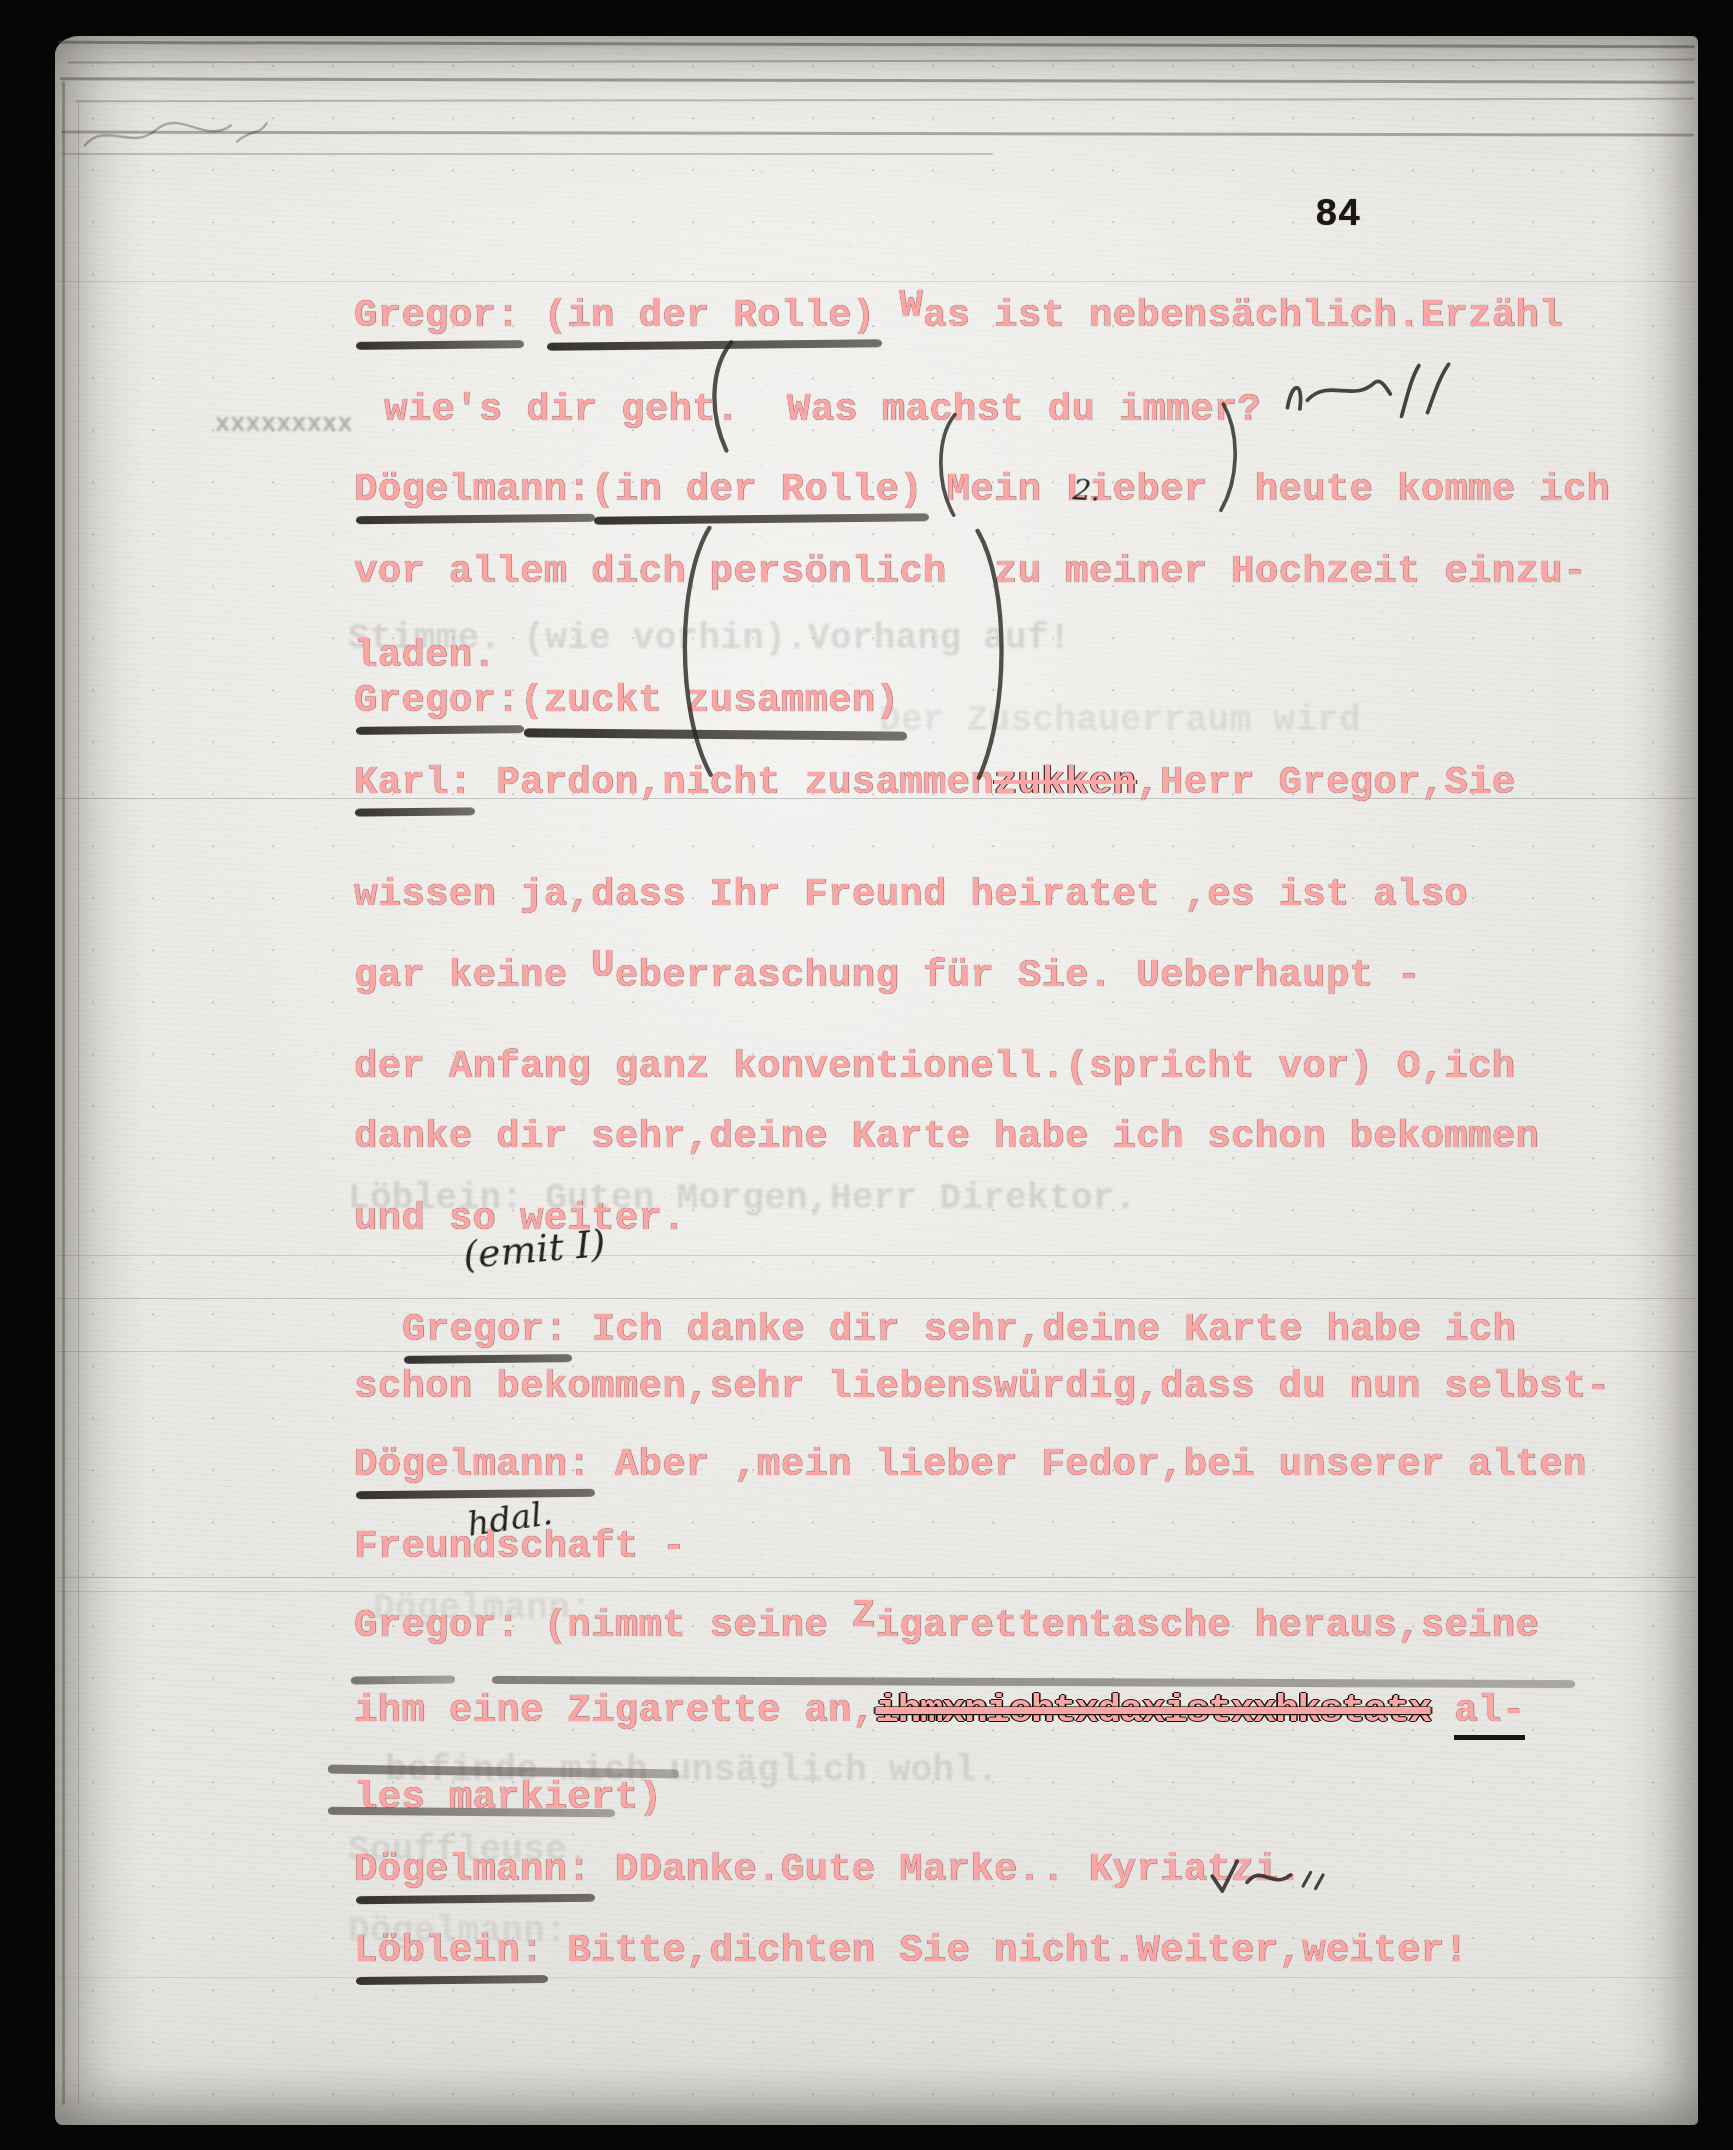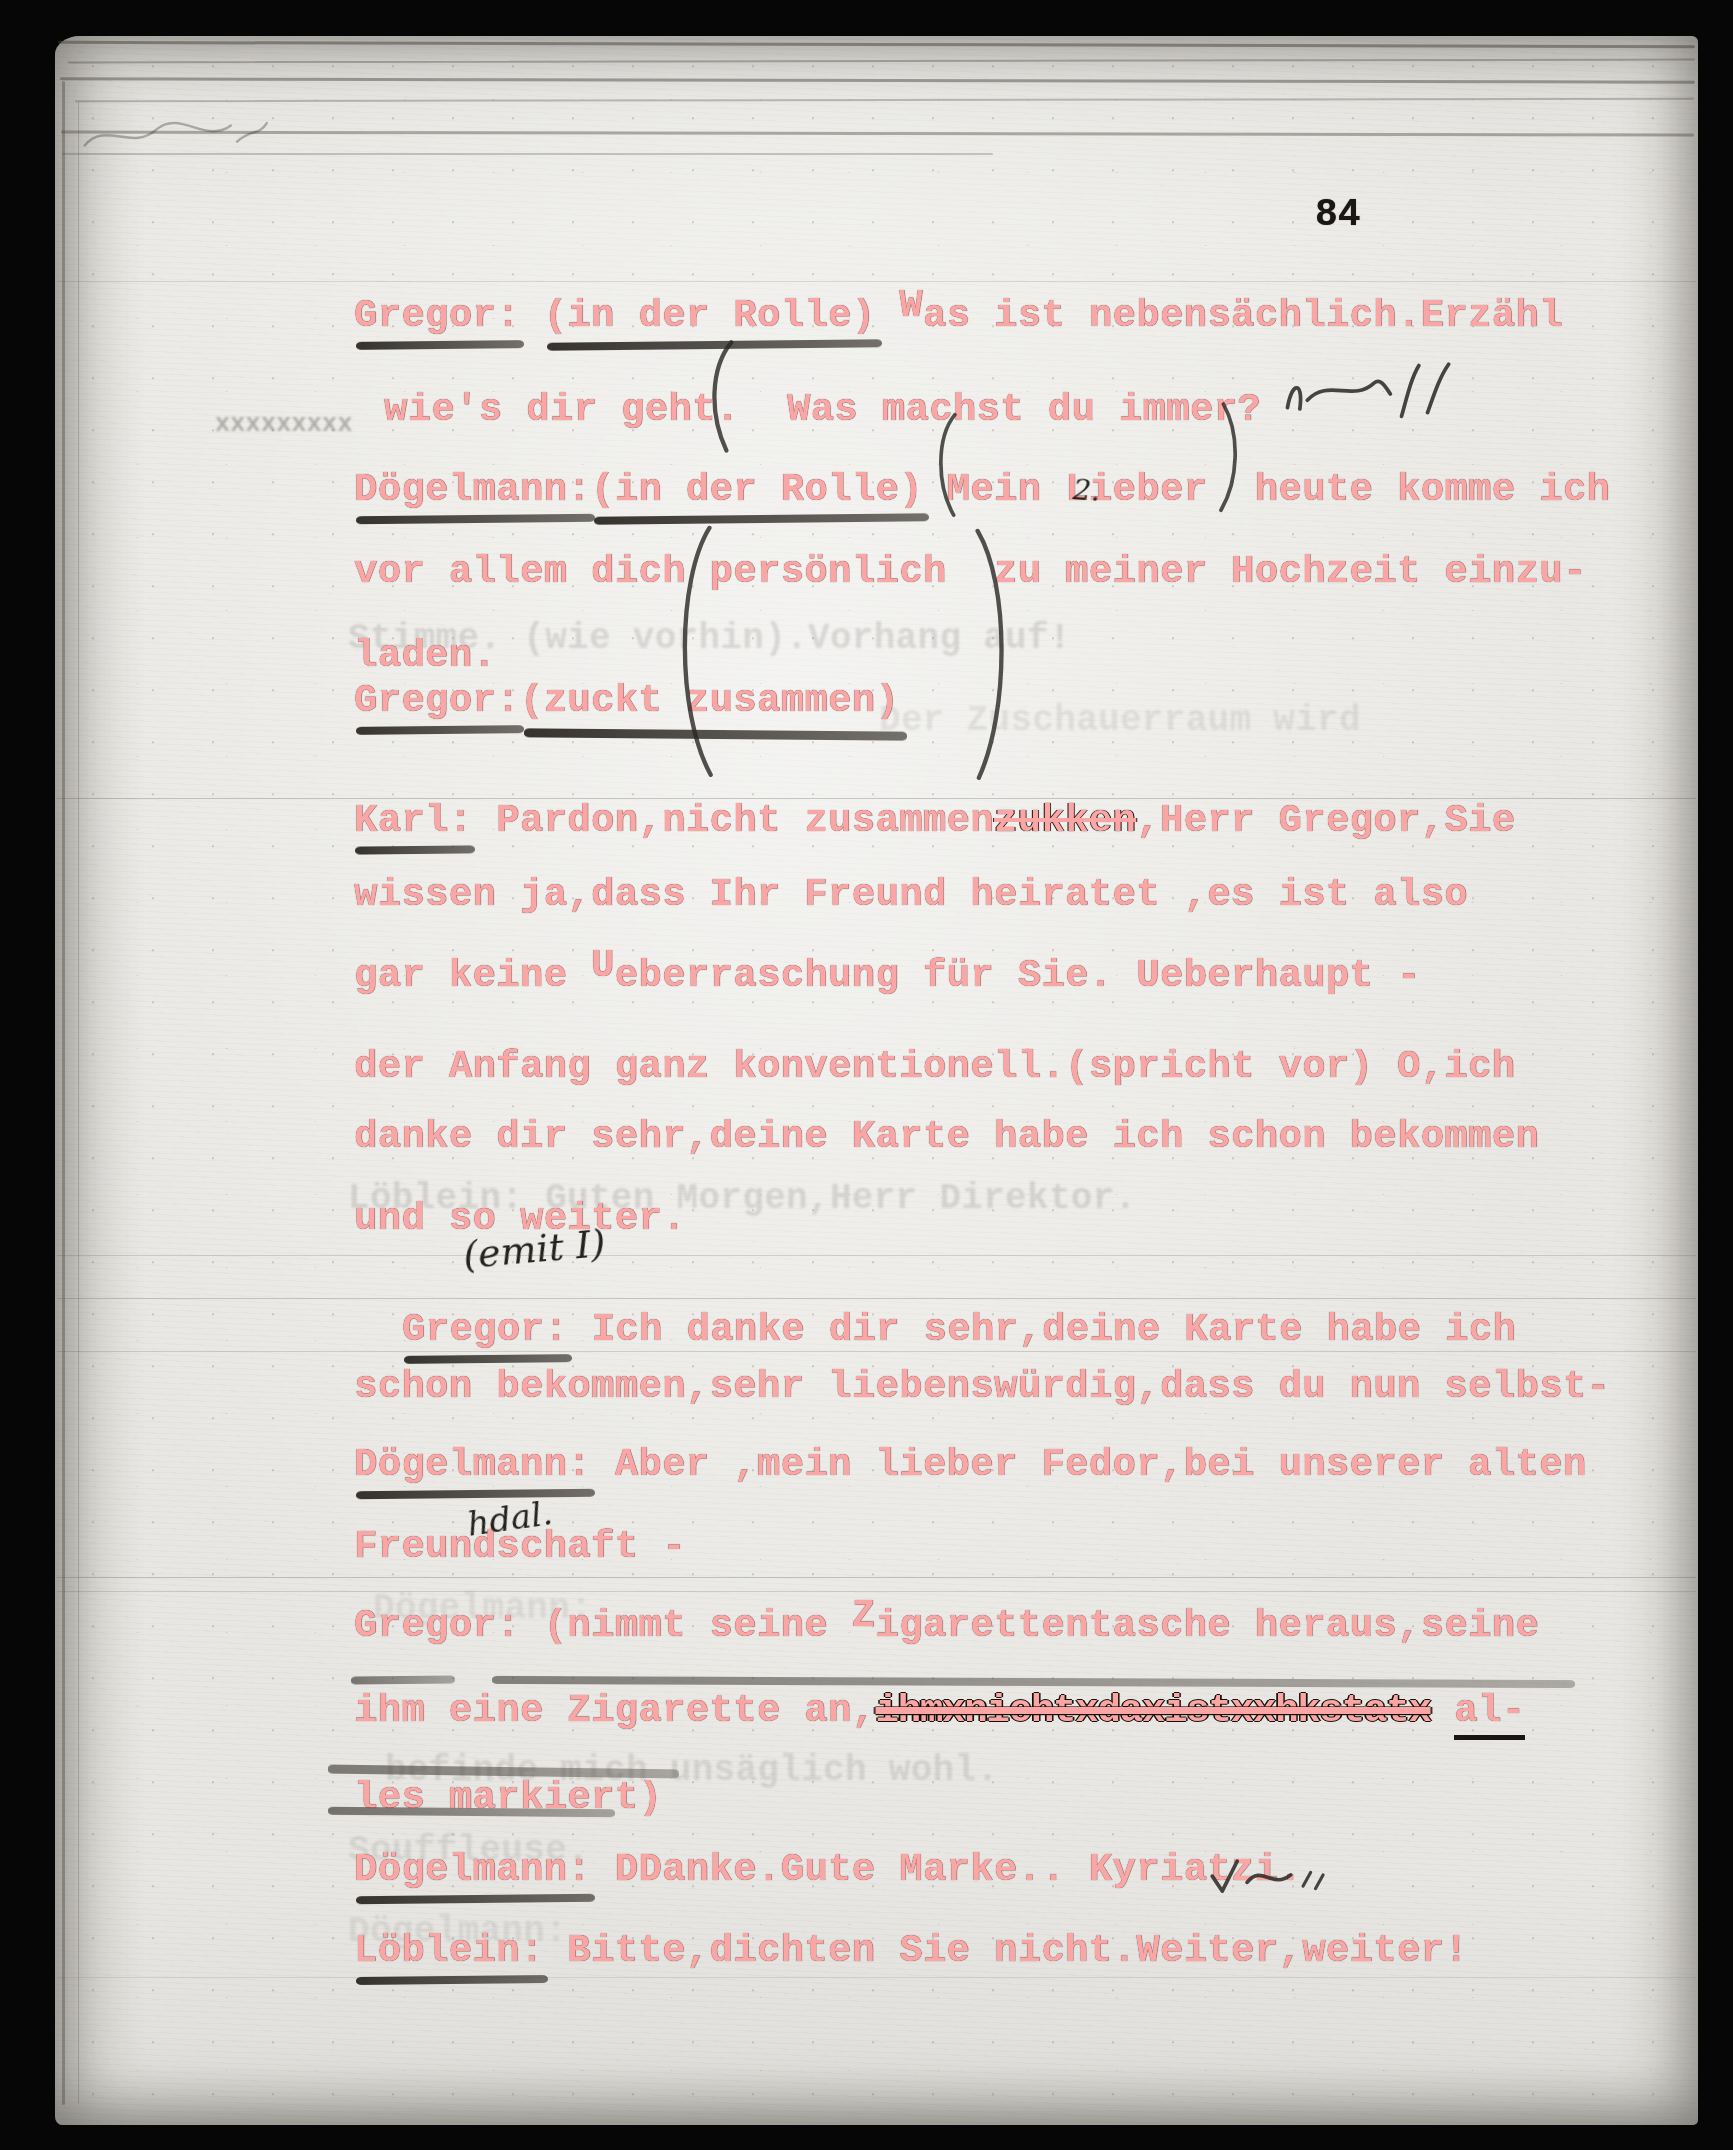--- a/index.html
+++ b/index.html
@@ -94,21 +94,21 @@
       <div class="ghost" style="left: 348px; top: 1911px; font-size: 36px; opacity: 0.1;">Dögelmann:</div>
     </div>
 
   <div id="text-layer">
       <div class="tline" style="top: 295px;"><span class="seg u">Gregor:</span><span class="seg "> </span><span class="seg u">(in der Rolle)</span><span class="seg "> </span><span class="seg sup">W</span><span class="seg ">as ist nebensächlich.Erzähl</span></div>
       <div class="tline" style="top: 389px; margin-left: 30px;"><span class="seg ">wie's dir geht.  Was machst du immer?</span></div>
       <div class="tline" style="top: 469px;"><span class="seg u">Dögelmann:</span><span class="seg u">(in der Rolle)</span><span class="seg "> Mein Lieber  heute komme ich</span></div>
       <div class="tline" style="top: 551px;"><span class="seg ">vor allem dich persönlich  zu meiner Hochzeit einzu-</span></div>
       <div class="tline" style="top: 635px;"><span class="seg ">laden.</span></div>
       <div class="tline" style="top: 680px;"><span class="seg u">Gregor:</span><span class="seg u u2">(zuckt zusammen)</span></div>
-      <div class="tline" style="top: 800px; font-family: Liberation Mono, monospace;"><span class="seg u">Karl:</span><span class="seg "> Pardon,nicht zusammen</span><span class="seg ost">zukken</span><span class="seg ">,Herr Gregor,Sie</span></div>
+      <div class="tline" style="top: 762px; font-family: Liberation Mono, monospace;"><span class="seg u">Karl:</span><span class="seg "> Pardon,nicht zusammen</span><span class="seg ost">zukken</span><span class="seg ">,Herr Gregor,Sie</span></div>
       <div class="tline" style="top: 874px;"><span class="seg ">wissen ja,dass Ihr Freund heiratet ,es ist also</span></div>
       <div class="tline" style="top: 955px;"><span class="seg ">gar keine </span><span class="seg sup">U</span><span class="seg ">eberraschung für Sie. Ueberhaupt -</span></div>
       <div class="tline" style="top: 1046px;"><span class="seg ">der Anfang ganz konventionell.(spricht vor) O,ich</span></div>
       <div class="tline" style="top: 1116px;"><span class="seg ">danke dir sehr,deine Karte habe ich schon bekommen</span></div>
       <div class="tline" style="top: 1198px;"><span class="seg ">und so weiter.</span></div>
       <div class="tline" style="top: 1309px; margin-left: 48px;"><span class="seg u">Gregor:</span><span class="seg "> Ich danke dir sehr,deine Karte habe ich</span></div>
       <div class="tline" style="top: 1366px;"><span class="seg ">schon bekommen,sehr liebenswürdig,dass du nun selbst-</span></div>
       <div class="tline" style="top: 1444px; text-align: right;"><span class="seg u">Dögelmann:</span><span class="seg "> Aber ,mein lieber Fedor,bei unserer alten</span></div>
       <div class="tline" style="top: 1526px;"><span class="seg ">Freundschaft -</span></div>
       <div class="tline" style="top: 1605px;"><span class="seg ">Gregor: (nimmt seine </span><span class="seg sup">Z</span><span class="seg ">igarettentasche heraus,seine</span></div>

